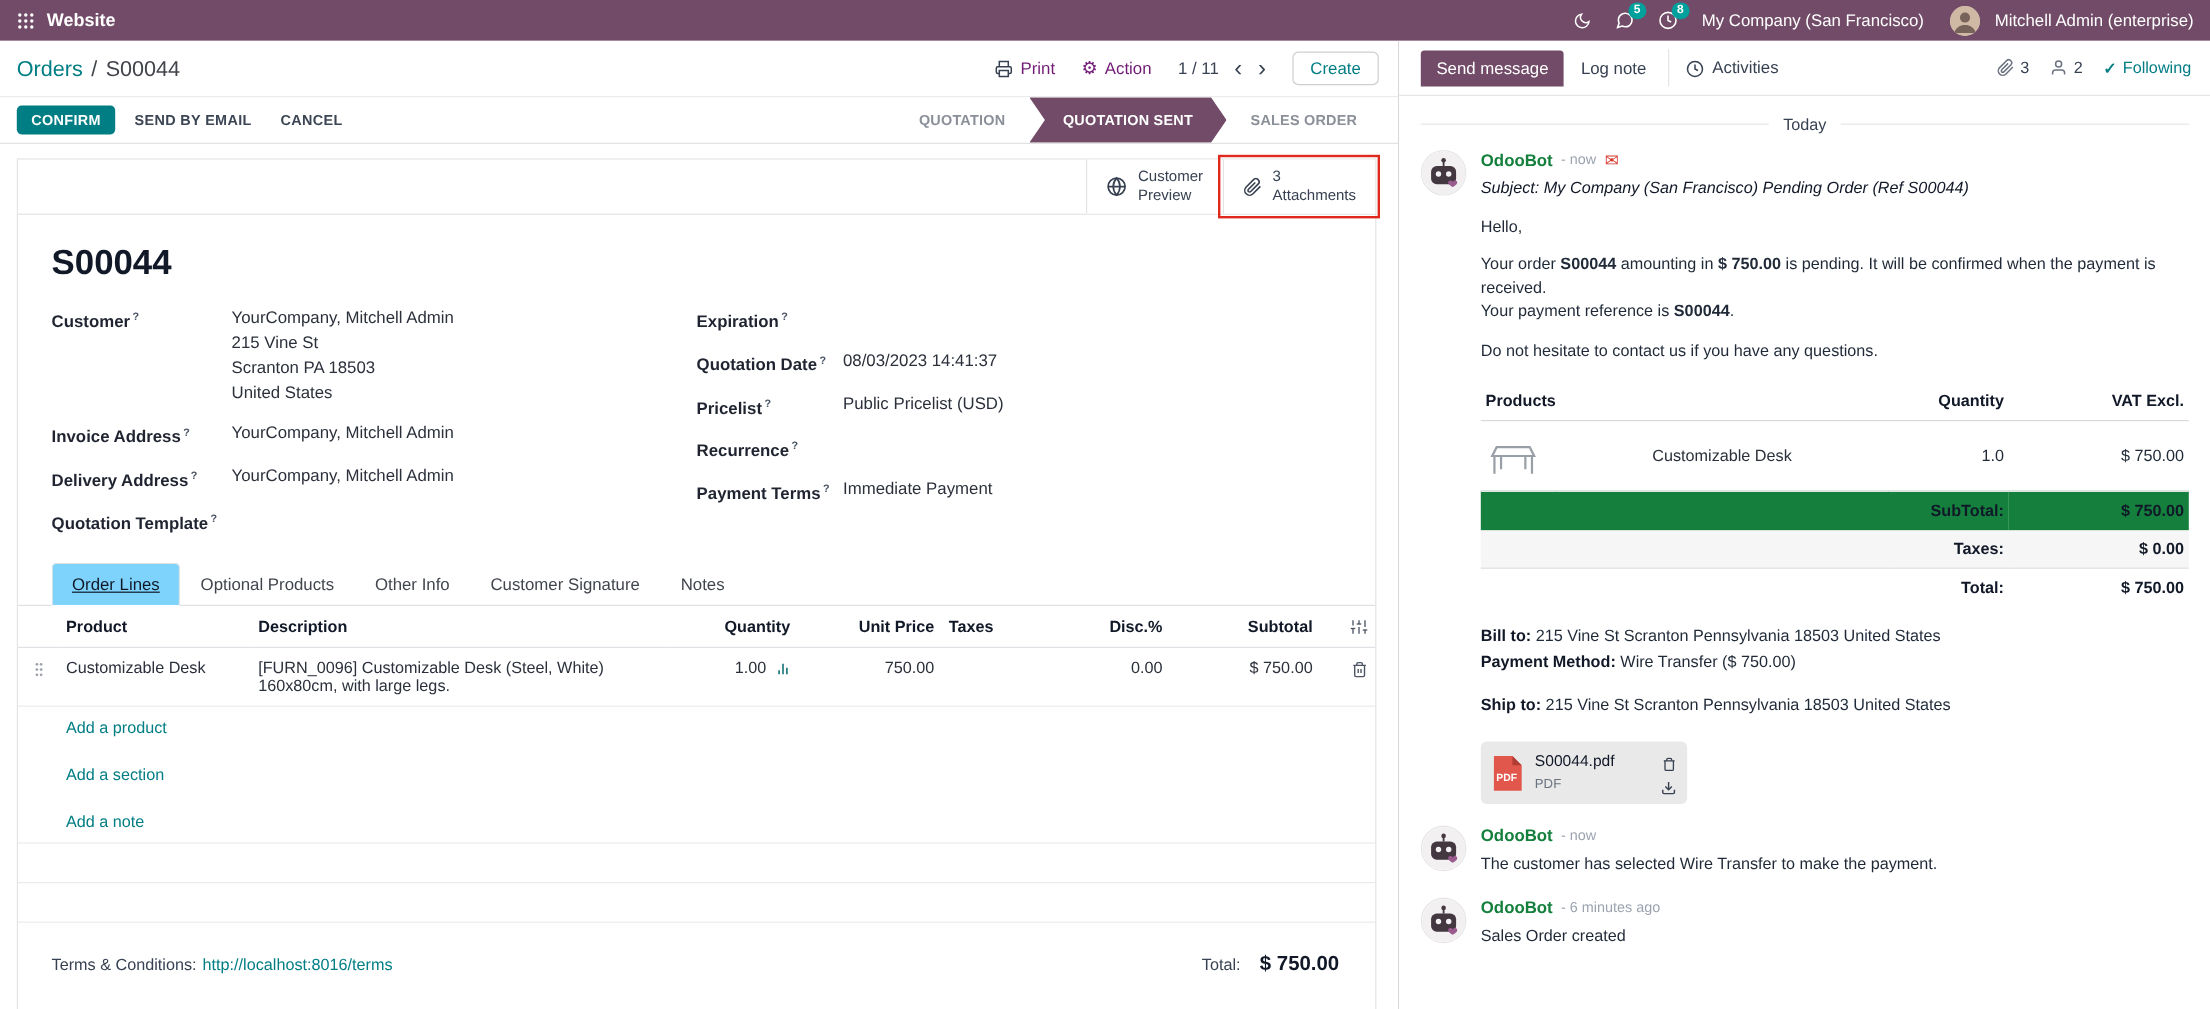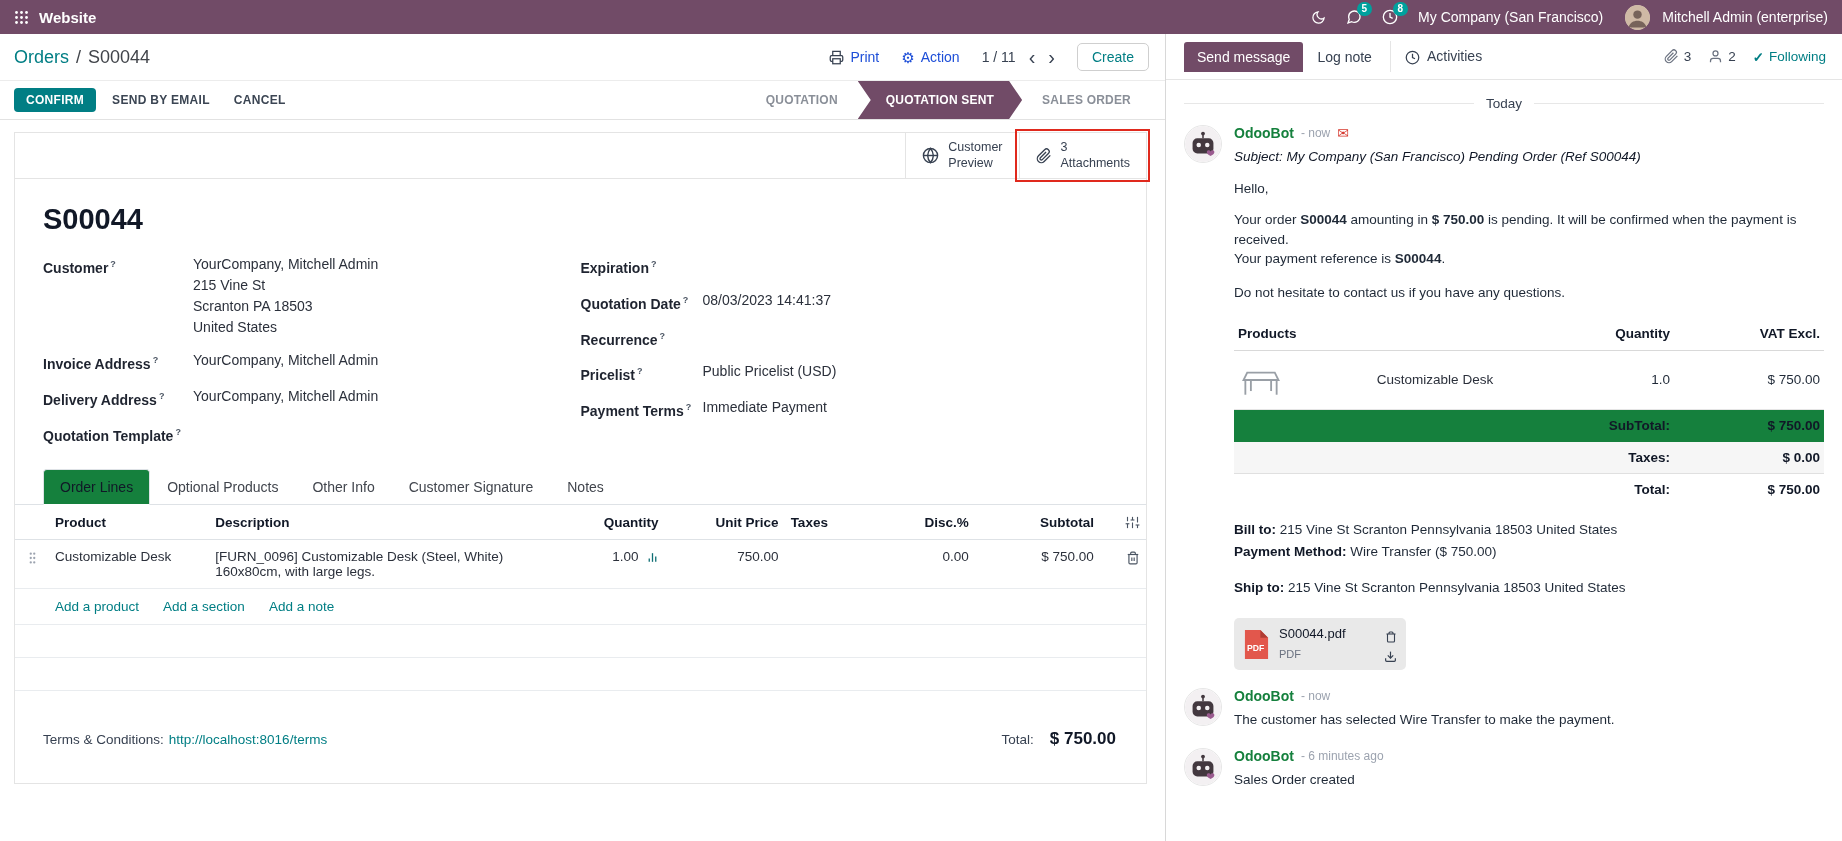--- a/index.html
+++ b/index.html
@@ -27,21 +27,21 @@
   .content { display:flex; height:807px; }
   .main { width:1166px; border-right:1px solid #d8d8d8; display:flex; flex-direction:column; background:#fff; }
   .chatter { flex:1; display:flex; flex-direction:column; background:#fff; min-width:0; }
 
   
   .control-panel { display:flex; align-items:center; padding:0 16px 0 14px; height:46px; }
   .breadcrumb { font-size:18px; display:flex; gap:7px; align-items:baseline; }
   .bc-link { color:#017E84; }
   .bc-sep, .bc-current { color:#41444a; }
   .cp-right { margin-left:auto; display:flex; align-items:center; gap:22px; }
-  .cp-btn { display:inline-flex; align-items:center; gap:6px; color:#1d4ed8; font-size:14px; }
+  .cp-btn { display:inline-flex; align-items:center; gap:6px; color:#701a75; font-size:14px; }
   .gear { font-size:15px; line-height:1; }
   .pager { display:flex; align-items:center; gap:13px; color:#374151; }
   .pager-prev, .pager-next { font-size:20px; line-height:1; color:#374151; }
   .btn-create { background:#fff; border:1px solid #cfcfcf; border-radius:5px; color:#017E84; padding:5px 14px; font-size:14px; }
 
   
   .statusbar { display:flex; align-items:stretch; height:40px; border-top:1px solid #ececec; border-bottom:1px solid #e2e2e2;gap:16px; }
   .sb-left { display:flex; align-items:center; gap:8px; padding:0 14px; }
   .btn-confirm { background:#017E84; color:#fff; padding:5px 12px; border-radius:4px; font-size:12px; font-weight:700; letter-spacing:.3px; }
   .btn-flat { color:#3b4553; font-size:12px; font-weight:700; letter-spacing:.3px; padding:5px 8px; }
@@ -62,29 +62,29 @@
   .groups { display:flex; padding:0 28px; }
   .group { width:50%; }
   .frow { display:flex; margin-bottom:12px; font-size:14px; line-height:20px; }
   .flabel { width:150px; flex-shrink:0; font-weight:700; color:#1f2430; }
   .flabel.narrow { width:122px; }
   .flabel sup { font-size:9px; color:#4b5563; margin-left:2px; }
   .fvalue { color:#2b303b; }
   .fvalue .line { display:block; margin-bottom:1px; }
   .tabs { display:flex; margin-top:12px; padding-left:28px; border-bottom:1px solid #dee2e6; }
   .tab { padding:9px 16px; font-size:14px; color:#41454d; border:1px solid transparent; margin-bottom:-1px; }
-  .tab.active { background:#15803d; border-color:#dee2e6 #dee2e6 #fff #dee2e6; border-radius:4px 4px 0 0; color:#111827; }
+  .tab.active { background:#7dd3fc; border-color:#dee2e6 #dee2e6 #fff #dee2e6; border-radius:4px 4px 0 0; color:#111827;text-decoration:underline; }
 
   table.olines { width:100%; border-collapse:collapse; font-size:13.5px; table-layout:fixed; }
   .olines th { font-weight:700; color:#111827; padding:9px 6px; border-bottom:1px solid #dee2e6; text-align:left; }
   .olines td { padding:9px 6px; border-bottom:1px solid #e9ecef; vertical-align:top; color:#2b303b; }
   .olines .num { text-align:right; }
   .col-handle { width:34px; text-align:center; }
   .qty-chart { margin-left:7px; }
-  .add-links { display:flex; gap:24px; padding:10px 6px 10px 40px; border-bottom:1px solid #e9ecef; font-size:13.5px; }
+  .add-links { display:flex; gap:24px; padding:10px 6px 10px 40px; border-bottom:1px solid #e9ecef; font-size:13.5px;flex-direction:column; }
   .add-links span { color:#017E84; }
   .empty-row { height:33px; border-bottom:1px solid #e9ecef; }
   .sheet-footer { margin-top:auto; display:flex; justify-content:space-between; align-items:baseline; padding:24px 30px 34px 28px;gap:16px; }
   .terms { font-size:13.5px; color:#374151; display:inline-flex; gap:5px; }
   .terms .lnk { color:#017E84; }
   .total { display:flex; align-items:baseline; gap:16px; }
   .total-label { font-size:13.5px; color:#374151; }
   .total-value { font-size:17px; font-weight:700; color:#111827; }
 
   
@@ -294,26 +294,26 @@
             <div class="group" data-interactable="false">
               <div class="frow">
                 <div class="flabel narrow" data-interactable="false"><span data-interactable="false">Expiration</span><sup data-interactable="false">?</sup></div>
                 <div class="fvalue" data-interactable="true"></div>
               </div>
               <div class="frow">
                 <div class="flabel narrow" data-interactable="false"><span data-interactable="false">Quotation Date</span><sup data-interactable="false">?</sup></div>
                 <div class="fvalue" data-interactable="true">08/03/2023 14:41:37</div>
               </div>
               <div class="frow">
+                <div class="flabel narrow" data-interactable="false"><span data-interactable="false">Pricelist</span><sup data-interactable="false">?</sup></div>
+                <div class="fvalue" data-interactable="true">Public Pricelist (USD)</div>
+              </div>
+              <div class="frow">
                 <div class="flabel narrow" data-interactable="false"><span data-interactable="false">Recurrence</span><sup data-interactable="false">?</sup></div>
                 <div class="fvalue" data-interactable="true"></div>
-              </div>
-              <div class="frow">
-                <div class="flabel narrow" data-interactable="false"><span data-interactable="false">Pricelist</span><sup data-interactable="false">?</sup></div>
-                <div class="fvalue" data-interactable="true">Public Pricelist (USD)</div>
               </div>
               <div class="frow">
                 <div class="flabel narrow" data-interactable="false"><span data-interactable="false">Payment Terms</span><sup data-interactable="false">?</sup></div>
                 <div class="fvalue" data-interactable="true">Immediate Payment</div>
               </div>
             </div>
           </div>
 
           <div class="tabs" data-interactable="false">
             <span class="tab active" data-interactable="true">Order Lines</span>

